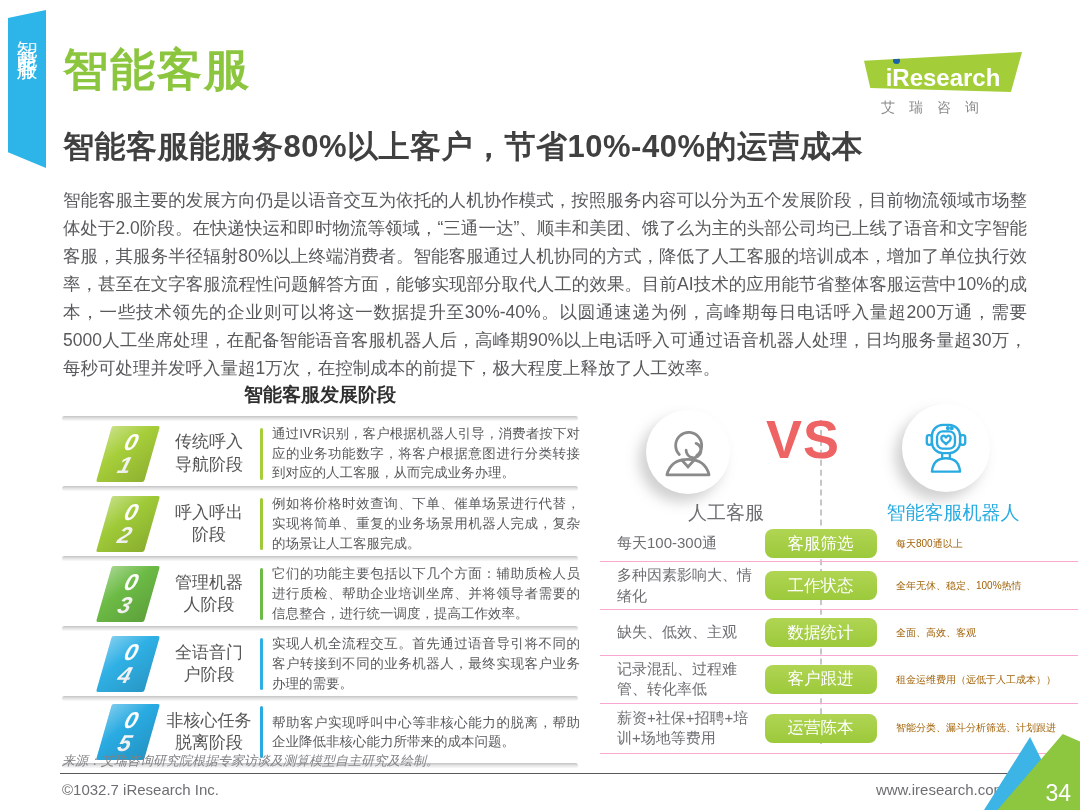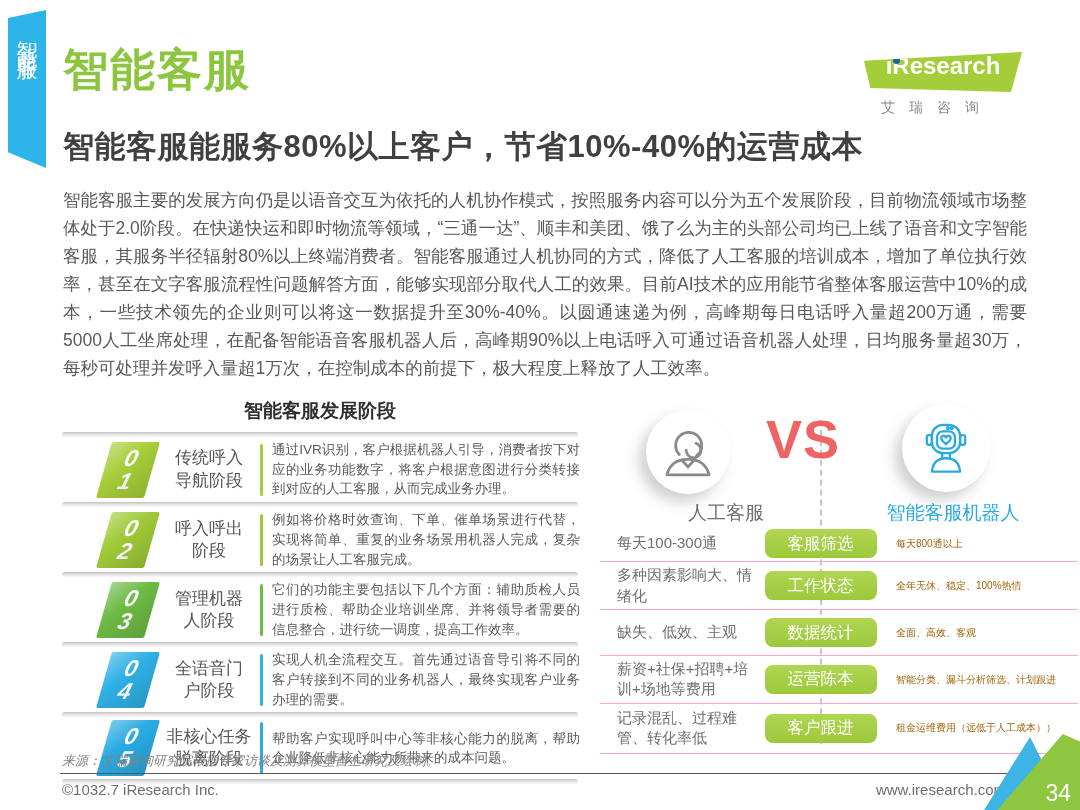--- a/index.html
+++ b/index.html
@@ -16,35 +16,35 @@
   }
   .side-tab span{
     writing-mode:vertical-rl;text-orientation:upright;color:#fff;font-size:21px;
     letter-spacing:7px;font-weight:500;
   }
   
   .logo{position:absolute;right:58px;top:52px;width:170px;text-align:center;}
   .logo-band{
     position:relative;width:158px;height:40px;margin-left:12px;background:#a3ce39;
     clip-path:polygon(0 22%,100% 0,93% 100%,4% 90%);
-    display:flex;align-items:flex-start;justify-content:center;
+    display:flex;align-items:flex-end;justify-content:center;
   }
   .logo-band .logo-text{color:#fff;font-size:24px;font-weight:bold;letter-spacing:0px;}
   .logo-dot{position:absolute;left:29px;top:5px;width:7px;height:7px;border-radius:50%;background:#1b63a8;}
   .logo-sub{margin-top:7px;color:#8a8a8a;font-size:14px;letter-spacing:14px;white-space:nowrap;}
   
   .title{position:absolute;left:63px;top:40px;margin:0;font-size:45px;font-weight:bold;color:#8cc63f;letter-spacing:2px;}
   .subtitle{position:absolute;left:63px;top:126px;margin:0;font-size:31px;font-weight:bold;color:#404041;letter-spacing:0.5px;}
   .bodytext{
     position:absolute;left:63px;top:186px;margin:0;width:964px;font-size:17.5px;
     line-height:1.6;color:#58595b;text-align:justify;
   }
   
   .left-col{position:absolute;left:60px;top:382px;width:520px;}
-  .col-head{margin:16px 0 8px 0;text-align:center;font-size:19px;font-weight:bold;color:#2f2f2f;}
+  .col-head{margin:0 0 8px 0;text-align:center;font-size:19px;font-weight:bold;color:#2f2f2f;}
   .ridge{height:5px;margin:0 2px;border-radius:3px;
     background:linear-gradient(to bottom,#c3c3c3 0%,#e7e7e7 55%,#f9f9f9 100%);}
   .stage{display:flex;align-items:center;margin:3px 0;min-height:58px;}
   .stage.short{min-height:46px;}
   .para{
     width:48px;height:56px;margin-left:44px;transform:skewX(-16deg);border-radius:2px;
     display:flex;flex-direction:column;align-items:center;justify-content:center;
     position:relative;flex:none;
   }
   .para::after{content:"";position:absolute;inset:0;border-radius:2px;
@@ -226,28 +226,28 @@
         <div class="cell-l">多种因素影响大、情绪化</div>
         <div class="badge">工作状态</div>
         <div class="cell-r">全年无休、稳定、100%热情</div>
       </div>
       <div class="vrow">
         <div class="cell-l">缺失、低效、主观</div>
         <div class="badge">数据统计</div>
         <div class="cell-r">全面、高效、客观</div>
       </div>
       <div class="vrow">
+        <div class="cell-l">记录混乱、过程难管、转化率低</div>
+        <div class="badge">客户跟进</div>
+        <div class="cell-r">租金运维费用（远低于人工成本））</div>
+      </div>
+      <div class="vrow">
         <div class="cell-l">薪资+社保+招聘+培训+场地等费用</div>
         <div class="badge">运营陈本</div>
         <div class="cell-r">智能分类、漏斗分析筛选、计划跟进</div>
-      </div>
-      <div class="vrow">
-        <div class="cell-l">记录混乱、过程难管、转化率低</div>
-        <div class="badge">客户跟进</div>
-        <div class="cell-r">租金运维费用（远低于人工成本））</div>
       </div>
     </div>
   </section>
 
   <div class="source">来源：艾瑞咨询研究院根据专家访谈及测算模型自主研究及绘制。</div>
   <div class="footer-line"></div>
   <div class="copyright">©1032.7 iResearch Inc.</div>
   <div class="website">www.iresearch.com.cn</div>
 
   <div class="corner">

